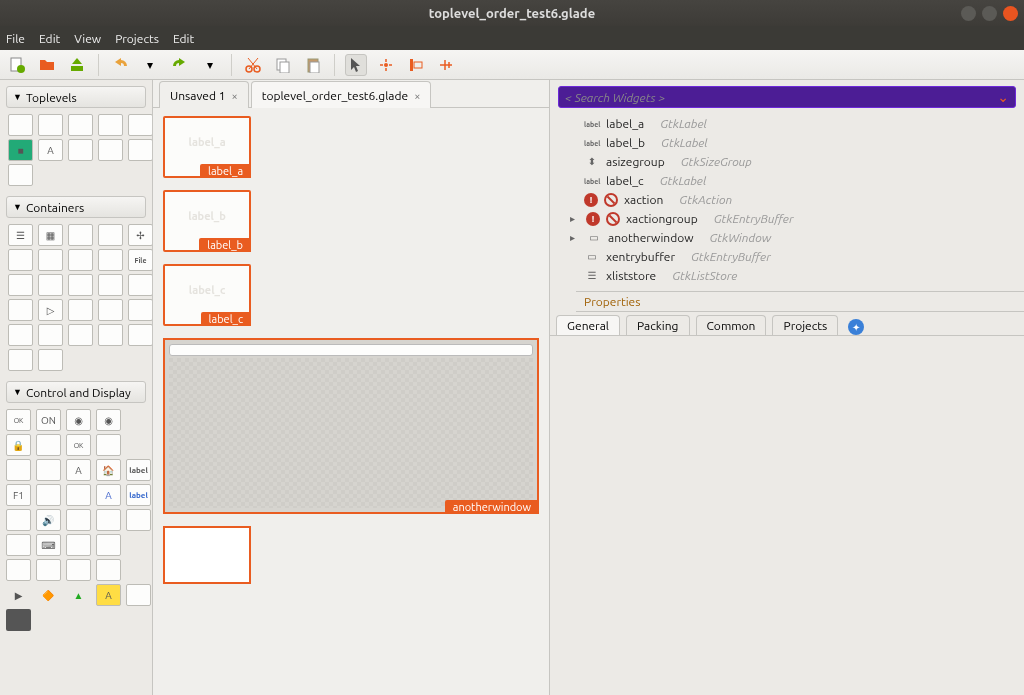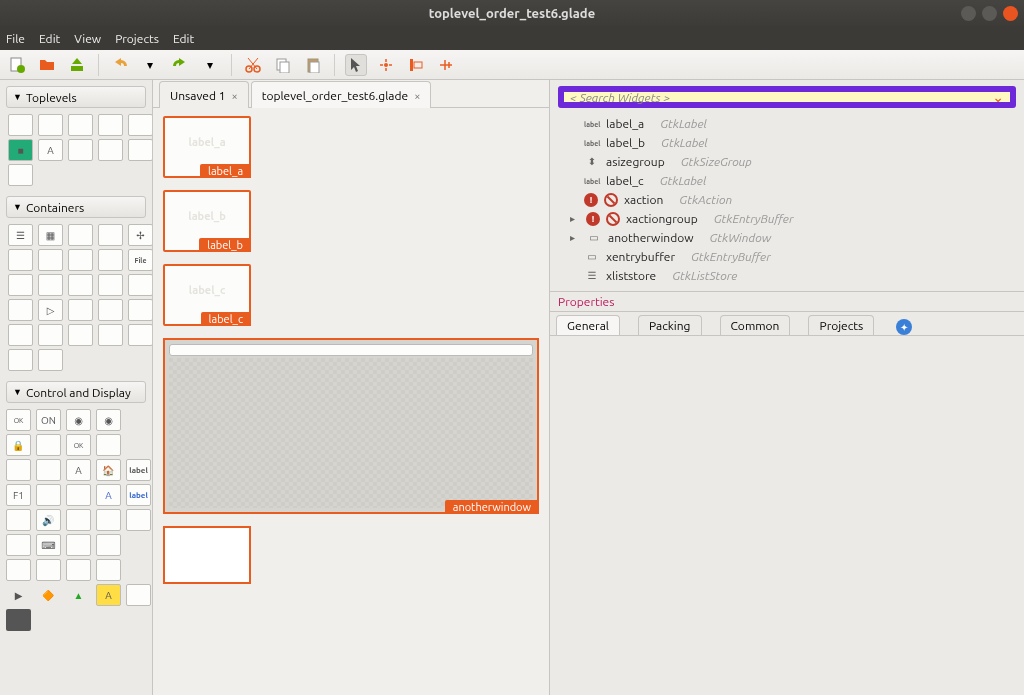--- a/index.html
+++ b/index.html
@@ -52,32 +52,32 @@
 
   .window-card { border:2px solid #e95c20; width:376px; background:#d6d4cf; position:relative; }
   .window-inner { margin:4px; }
   .entry-rect { height:12px; border:1px solid #bbb; background:#fdfdfc; margin-bottom:2px; border-radius:3px; }
   .button-bar { height:24px; border:1px solid #bbb; border-radius:4px; background:linear-gradient(#fefefd,#e8e7e3); display:flex; align-items:center; justify-content:center; color:#333; }
   .filler { height:150px; background:repeating-conic-gradient(#d6d4cf 0 25%, #cfcdc8 0 50%) 0 0/8px 8px; margin-top:2px; }
 
   .plain-card { border:2px solid #e95c20; width:88px; height:58px; background:#fff; margin-top:12px; }
 
   
-  .searchbar { margin:6px 8px; height:22px; border:6px solid #6d28d9; background:#fef9c3; border-radius:3px; display:flex; align-items:center; padding:0 6px; color:#888; font-style:italic; justify-content:space-between; }
+  .searchbar { margin:6px 8px; height:22px; border:1px solid #6d28d9; background:#4c1d95; border-radius:3px; display:flex; align-items:center; padding:0 6px; color:#888; font-style:italic; justify-content:space-between; }
   .searchbar .chev { color:#e95c20; font-style:normal; font-size:14px; }
   .tree { padding:0 6px 6px 6px; }
   .tree-row { display:flex; align-items:center; height:19px; gap:6px; padding-left:28px; color:#333; }
   .tree-row.with-arrow { padding-left:14px; }
   .tree-row .tarrow { width:10px; color:#666; font-size:10px; }
   .tree-row .ticon { width:16px; display:inline-block; text-align:center; font-size:10px; color:#666; }
   .tree-row .tname { color:#222; }
   .tree-row .ttype { color:#999; font-style:italic; margin-left:10px; }
 
-  .properties-hdr { border-top:1px solid #c6c5c1; border-bottom:1px solid #c6c5c1; padding:3px 8px; background:#eceae6; color:#be185d; }
-  .prop-tabs { display:flex; border-bottom:1px solid #c6c5c1; padding-left:6px; height:24px; align-items:flex-end; gap:16px; }
+  .properties-hdr { border-top:1px solid #c6c5c1; border-bottom:1px solid #c6c5c1; padding:3px 8px; background:#eceae6; color:#a16207;margin-left:26px; }
+  .prop-tabs { display:flex; border-bottom:1px solid #c6c5c1; padding-left:6px; height:24px; align-items:flex-end; gap:4px; }
   .ptab { padding:3px 10px; border:1px solid #c6c5c1; border-bottom:none; border-radius:4px 4px 0 0; background:#eceae6; margin-right:2px; }
   .ptab.active { background:#f7f6f4; }
   .a11y-icon { width:16px; height:16px; border-radius:50%; background:#3a80d8; color:#fff; display:flex; align-items:center; justify-content:center; font-size:10px; margin:3px 0 0 4px; }
   .prop-body { flex:1; background:#eceae6; }
 
   .icon-err { width:14px; height:14px; border-radius:50%; background:#c0392b; color:#fff; display:inline-flex; align-items:center; justify-content:center; font-size:9px; font-weight:bold; }
   .icon-err2 { width:14px; height:14px; border-radius:50%; border:2px solid #c0392b; display:inline-flex; align-items:center; justify-content:center; font-size:9px; color:#c0392b; position:relative; }
   .icon-err2::after { content:""; position:absolute; width:100%; height:2px; background:#c0392b; transform:rotate(45deg); }
 </style>
 </head>

